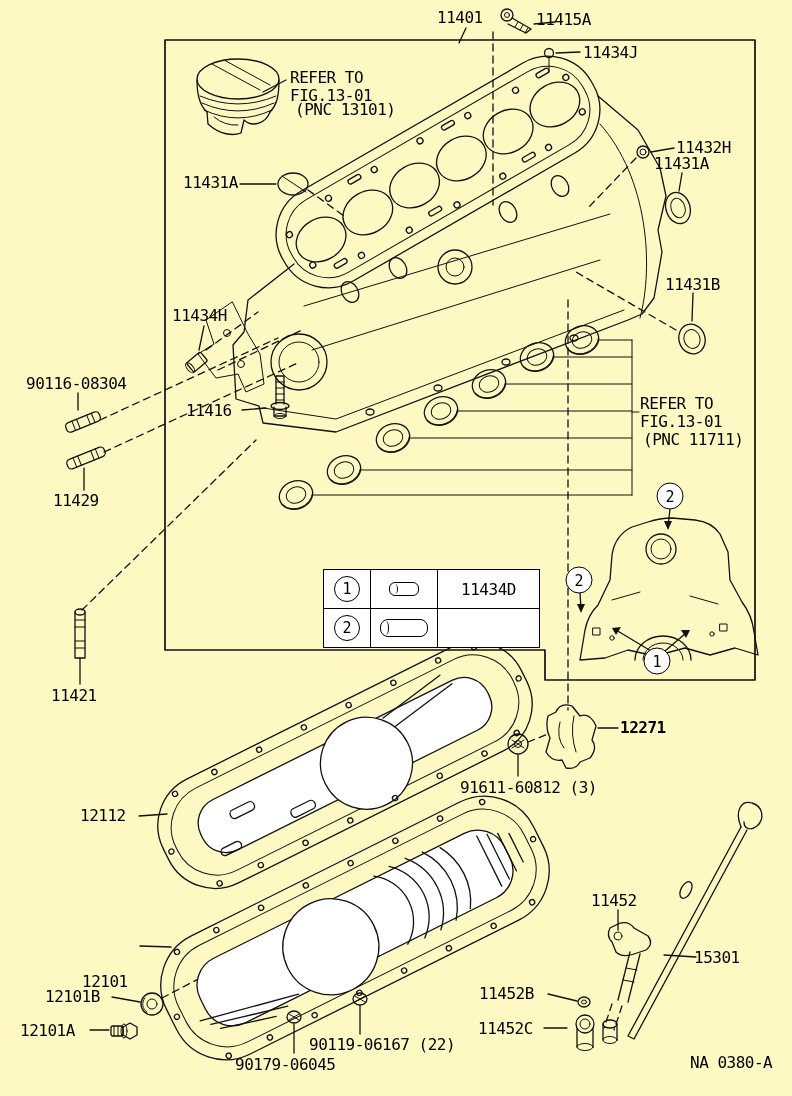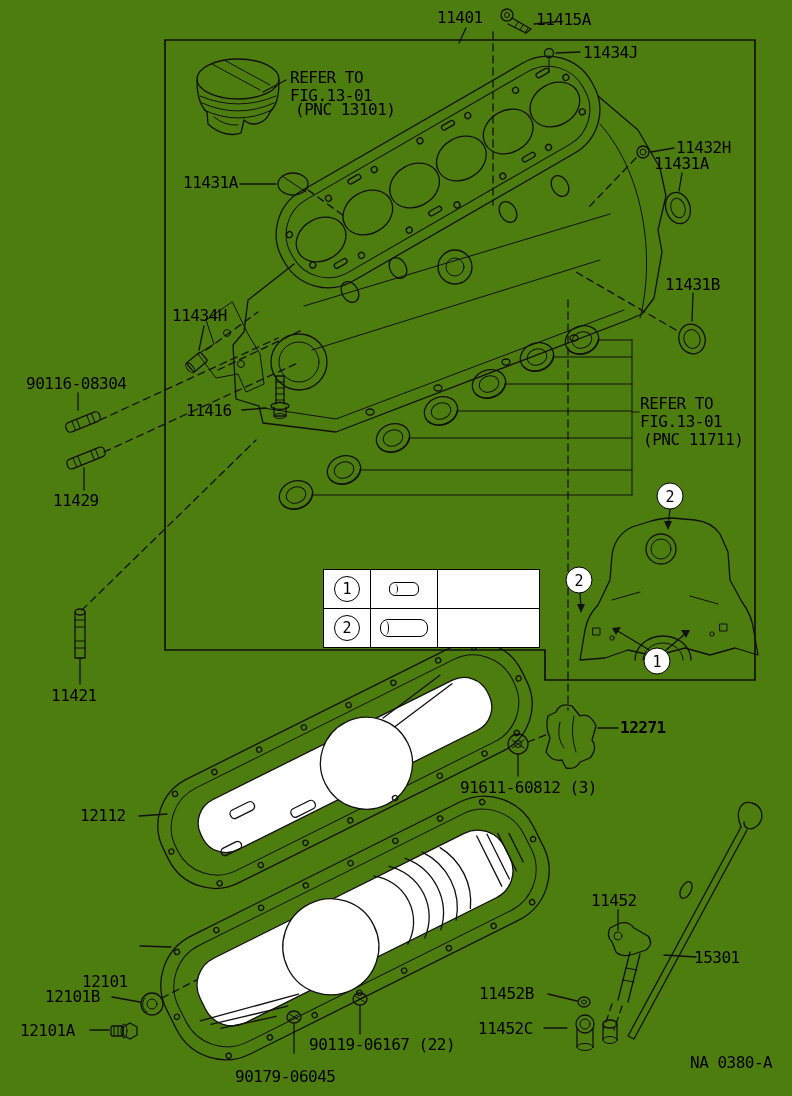--- a/index.html
+++ b/index.html
@@ -1,16 +1,16 @@
 <!DOCTYPE html>
 <html><head>
 <meta charset="utf-8">
 <style>
   html,body{margin:0;padding:0;background:#fff;}
-  .stage{position:relative;width:792px;height:1096px;background:#4d7c0f;overflow:hidden;
+  .stage{position:relative;width:792px;height:1096px;background:#fef9c3;overflow:hidden;
          font-family:"DejaVu Sans Mono","Liberation Mono",monospace;color:#000;}
   svg.art{position:absolute;left:0;top:0;}
   svg.art *{stroke:#111;fill:none;stroke-width:1.3;stroke-linecap:round;stroke-linejoin:round;}
   svg.art .thin{stroke-width:1;}
   svg.art .bold{stroke-width:1.7;}
   svg.art .dash{stroke-dasharray:7 5;}
   svg.art .dot{fill:#111;stroke:none;}
   svg.art .wfill{fill:#fff;}
   .lbl{position:absolute;font-size:16px;line-height:17px;white-space:pre;letter-spacing:-0.5px;}
   .callout{position:absolute;width:25px;height:25px;border:1.7px solid #000;border-radius:50%;
@@ -416,21 +416,21 @@
       <div class="lbl" style="left: 295px; top: 101px;">(PNC 13101)</div>
       <div class="lbl" style="left: 640px; top: 395px;">REFER TO</div>
       <div class="lbl" style="left: 640px; top: 413px;">FIG.13-01</div>
       <div class="lbl" style="left: 643px; top: 431px;">(PNC 11711)</div>
       <div class="lbl" style="left: 620px; top: 719px; font-weight: bold;">12271</div>
       <div class="lbl" style="left: 460px; top: 779px;">91611-60812 (3)</div>
       <div class="lbl" style="left: 80px; top: 807px;">12112</div>
       <div class="lbl" style="left: 82px; top: 937px; margin-top: 36px;">12101</div>
       <div class="lbl" style="left: 45px; top: 988px;">12101B</div>
       <div class="lbl" style="left: 20px; top: 1022px;">12101A</div>
-      <div class="lbl" style="left: 235px; top: 1056px; margin-top: 12px;">90179-06045</div>
+      <div class="lbl" style="left: 235px; top: 1056px;">90179-06045</div>
       <div class="lbl" style="left: 309px; top: 1036px;">90119-06167 (22)</div>
       <div class="lbl" style="left: 479px; top: 985px;">11452B</div>
       <div class="lbl" style="left: 478px; top: 1020px;">11452C</div>
       <div class="lbl" style="left: 591px; top: 892px;">11452</div>
       <div class="lbl" style="left: 694px; top: 949px;">15301</div>
       <div class="lbl" style="left: 690px; top: 1054px;">NA 0380-A</div>
     </div>
 
   <div>
 
@@ -441,20 +441,21 @@
 
   <div class="legend">
 
   <div class="legend-row">
         <div class="cell num">
           <div class="circle-num">1</div>
         </div>
         <div class="cell glyph">
           <div class="plug plug-small"></div>
         </div>
+        <div class="cell part">11434D</div>
       </div>
       <div class="legend-row">
         <div class="cell num">
           <div class="circle-num">2</div>
         </div>
         <div class="cell glyph">
           <div class="plug plug-large"></div>
         </div>
       </div>
     </div>

